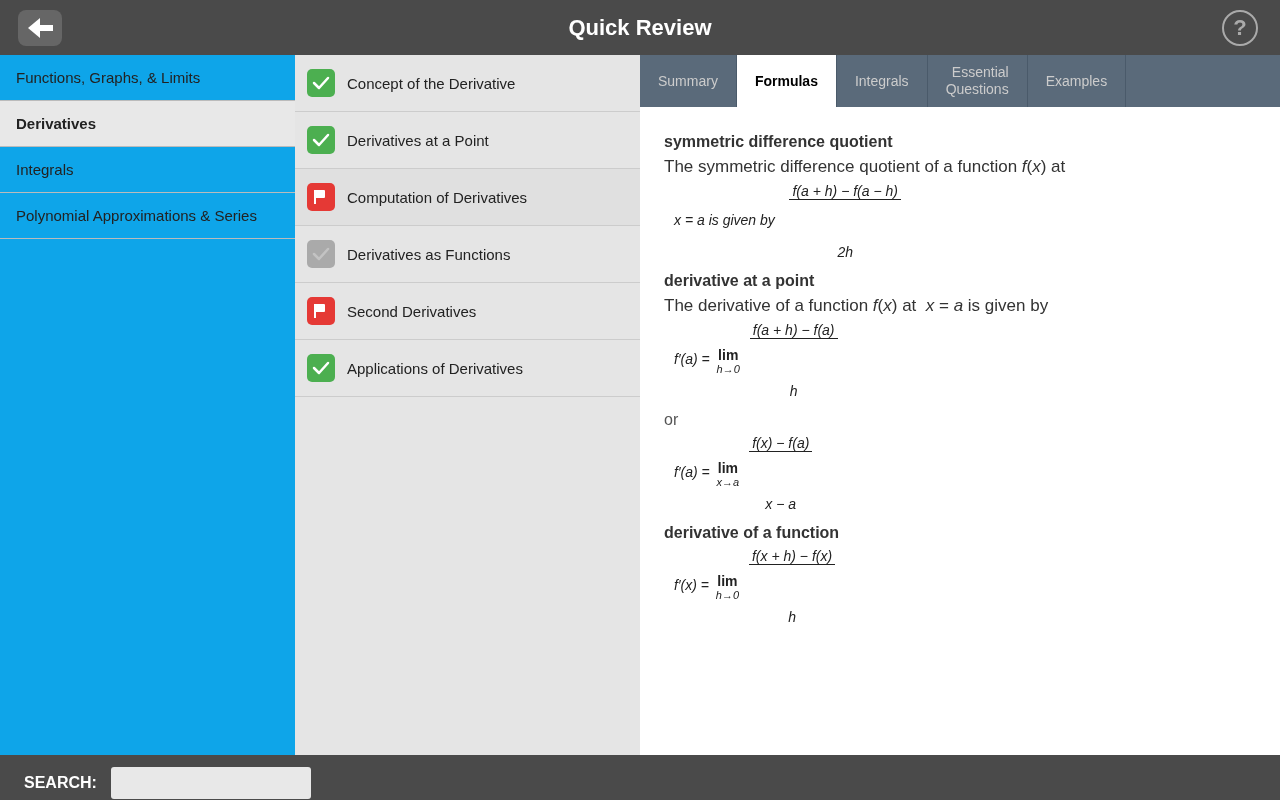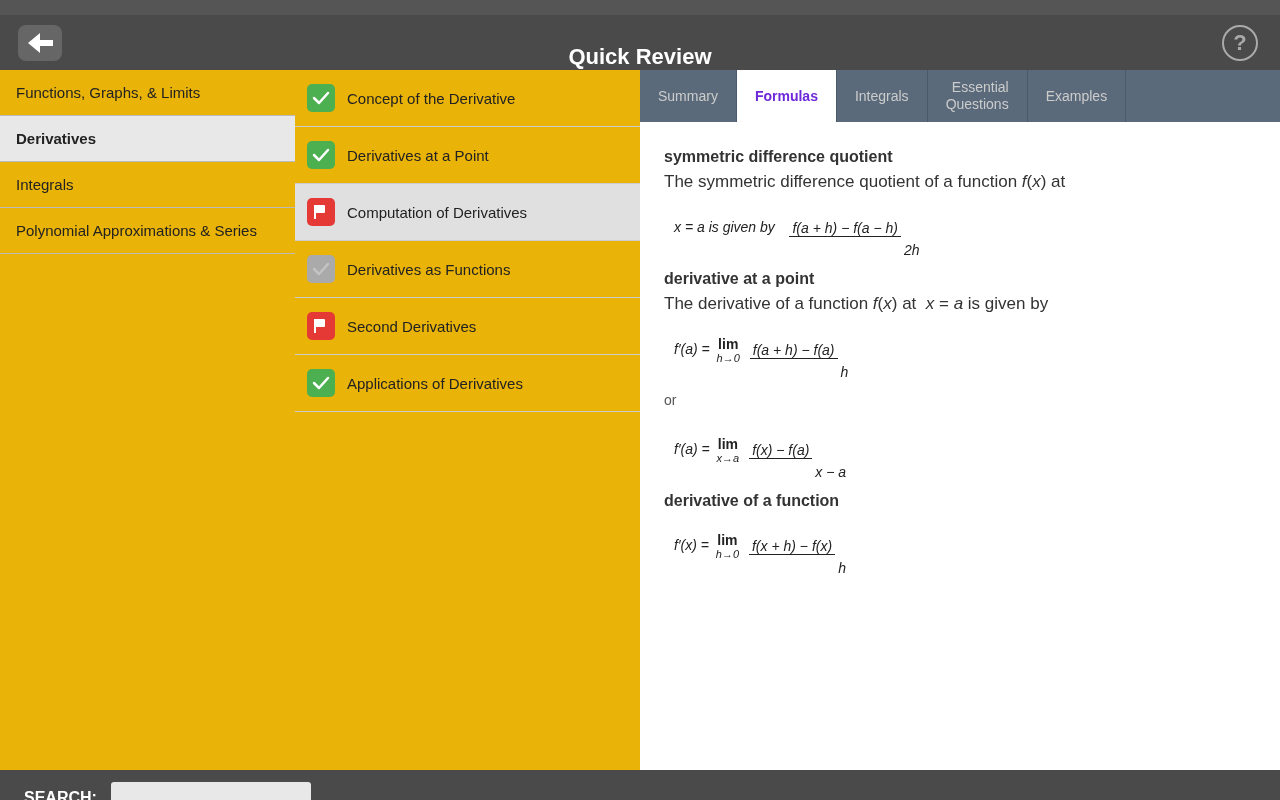--- a/index.html
+++ b/index.html
@@ -4,24 +4,23 @@
   <style>
     * { box-sizing: border-box; margin: 0; padding: 0; }
     body { width: 1280px; height: 800px; font-family: Arial, sans-serif; background: #555; overflow: hidden; }
 
     
     #topbar {
       width: 1280px;
       height: 55px;
       background: #4a4a4a;
       display: flex;
-      align-items: flex-end;
+      align-items: center;
       justify-content: center;
       position: relative;
-      margin-top: 15px;
     }
     #topbar .title {
       color: white;
       font-size: 22px;
       font-weight: bold;
     }
     #back-btn {
       position: absolute;
       left: 18px;
       top: 50%;
@@ -47,41 +46,41 @@
     
     #main {
       display: flex;
       width: 1280px;
       height: 700px;
     }
 
     
     #sidebar {
       width: 295px;
-      background: #eab308;
+      background: #0ea5e9;
       display: flex;
       flex-direction: column;
       padding: 0;
     }
     .sidebar-item {
       padding: 14px 16px;
       font-size: 15px;
       color: #222;
       cursor: pointer;
       border-bottom: 1px solid #bbb;
     }
     .sidebar-item.active {
       background: #e8e8e8;
       font-weight: bold;
     }
 
     
     #topiclist {
       width: 345px;
-      background: #eab308;
+      background: #e5e5e5;
       display: flex;
       flex-direction: column;
     }
     .topic-item {
       display: flex;
       align-items: center;
       padding: 14px 12px;
       border-bottom: 1px solid #ccc;
       cursor: pointer;
       font-size: 15px;
@@ -123,21 +122,21 @@
       color: #ccc;
       cursor: pointer;
       font-size: 14px;
       height: 100%;
       display: flex;
       align-items: center;
       border-right: 1px solid #4a5a6a;
     }
     .tab.active {
       background: white;
-      color: #6d28d9;
+      color: #000000;
       font-weight: bold;
     }
     .tab.essential { line-height: 1.2; text-align: right; }
 
     
     #content-body {
       flex: 1;
       padding: 18px 24px;
       overflow-y: auto;
       font-size: 15px;
@@ -158,37 +157,37 @@
       color: #333;
     }
     .formula-math {
       font-style: italic;
       margin: 6px 0 12px 10px;
       font-size: 14px;
       color: #222;
     }
     .formula-math .frac {
       display: inline-flex;
-      flex-direction: row;
+      flex-direction: column;
       align-items: center;
       vertical-align: middle;
       margin: 0 3px;
     }
     .formula-math .frac .num { border-bottom: 1px solid #222; padding: 0 3px; }
     .formula-math .frac .den { padding: 0 3px; margin-top: 44px; }
     .formula-math .lim-wrap {
       display: inline-flex;
       flex-direction: column;
       align-items: center;
       vertical-align: middle;
       margin: 0 3px;
     }
     .formula-math .lim-main { font-style: normal; font-weight: bold; }
     .formula-math .lim-sub { font-size: 11px; }
-    .or-text { font-size: 14px; color: #555; margin: 2px 0 12px 0; }
+    .or-text { font-size: 16px; color: #555; margin: 2px 0 6px 0; }
 
     
     #bottombar {
       width: 1280px;
       height: 55px;
       background: #4a4a4a;
       display: flex;
       align-items: center;
       padding: 0 24px;
     }

